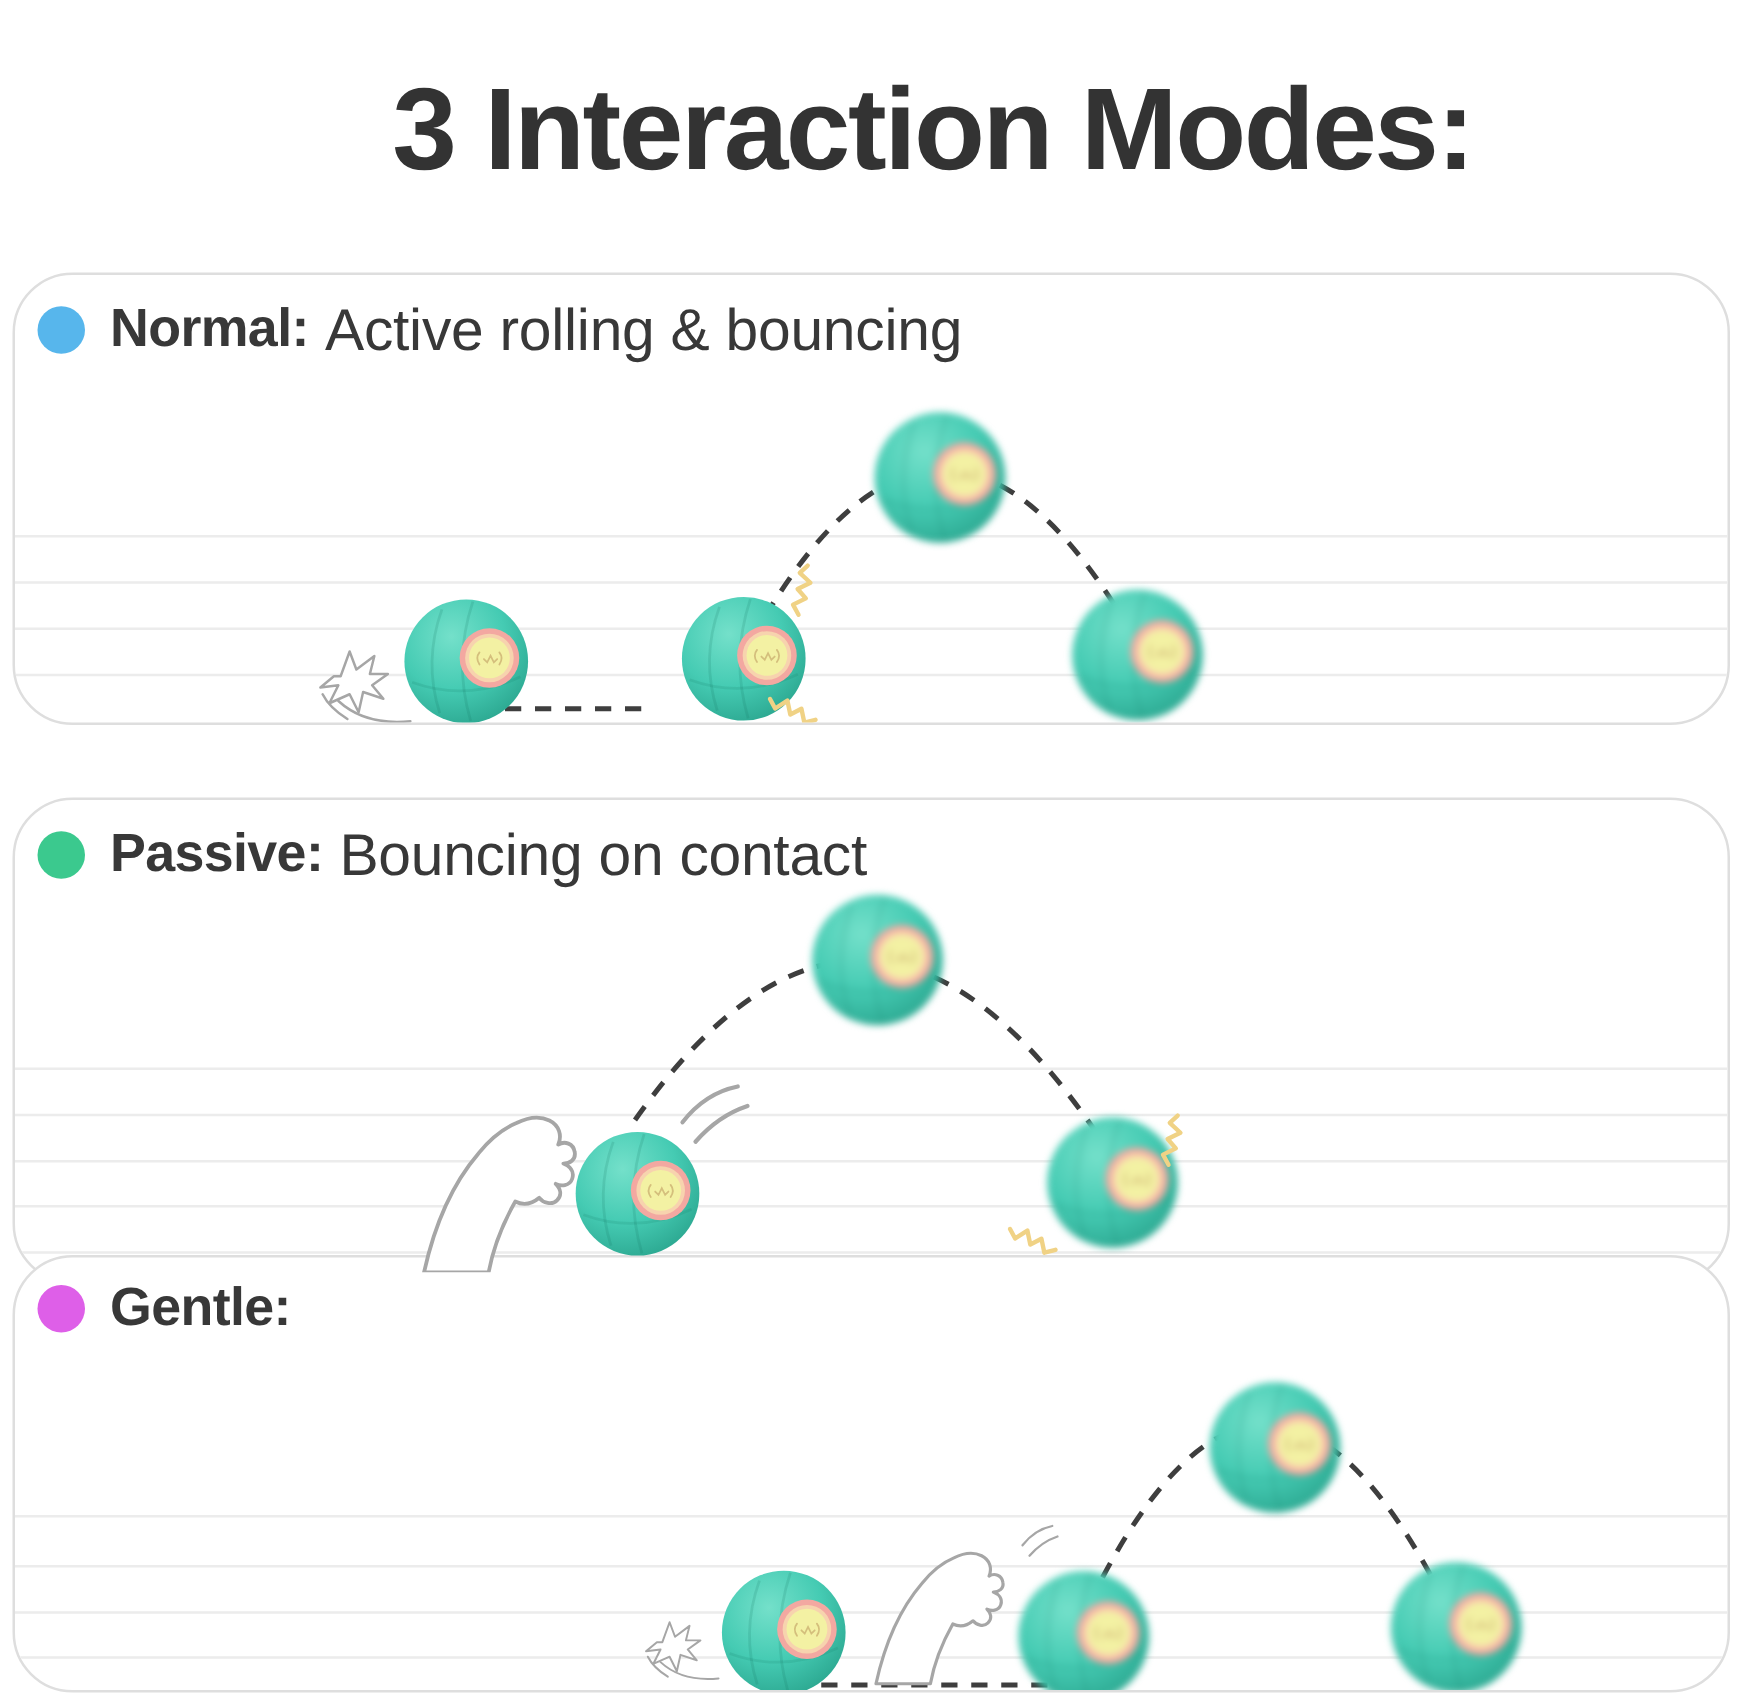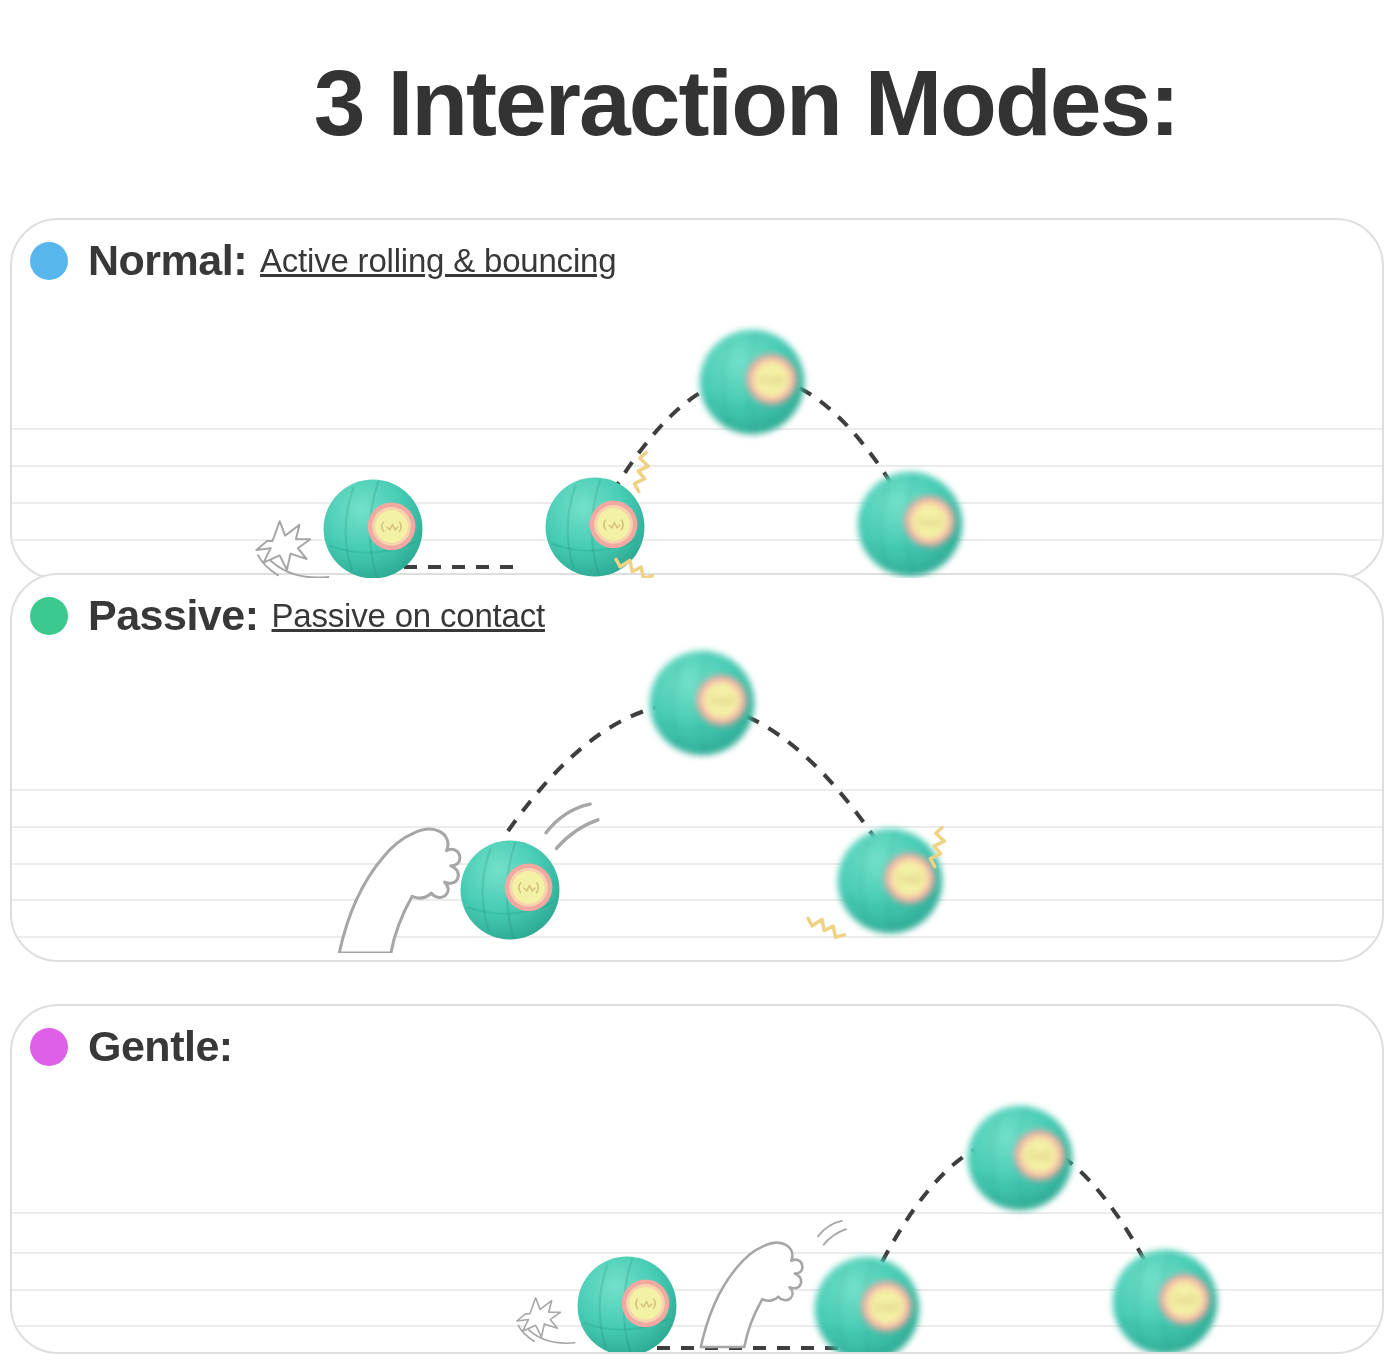--- a/index.html
+++ b/index.html
@@ -12,27 +12,27 @@
     font-size:93px;font-weight:900;letter-spacing:-2px;
     color:var(--title-text,#333);line-height:1.2;margin-left:48px;
   }
   .panel{
     position:absolute;left:10px;width:1374px;box-sizing:border-box;
     background:var(--panel-bg,#fff);
     border:2px solid var(--panel-border,#dedede);
     border-radius:48px;overflow:hidden;padding-left:47px;
   }
   #panel-normal {top:218px;height:362px;}
-  #panel-passive{top:573px;height:389px;}
+  #panel-passive{top:638px;height:389px;}
   #panel-gentle {top:1004px;height:350px;text-align:center;}
 
   .panel-header{position:absolute;top:16px;left:18px;display:flex;align-items:center;z-index:30;}
   .mode-dot{width:38px;height:38px;border-radius:50%;flex:none;background:#999;}
   .mode-label{margin-left:20px;font-size:43px;font-weight:800;letter-spacing:-0.5px;color:var(--body-text,#383838);}
-  .mode-desc{margin-left:13px;font-size:33px;font-weight:400;letter-spacing:-0.2px;color:var(--body-text,#383838);text-decoration:underline;}
+  .mode-desc{margin-left:13px;font-size:47px;font-weight:400;letter-spacing:-0.2px;color:var(--body-text,#383838);}
 
   .floor{position:absolute;left:0;right:0;height:2px;background:var(--floor-line,#ececec);z-index:1;}
 
   .traj{position:absolute;inset:0;width:100%;height:100%;z-index:2;}
   .traj path{fill:none;stroke:var(--dash,#3e3e3e);stroke-width:4;stroke-dasharray:13 11;}
 
   .sketch{position:absolute;z-index:3;}
   .ball{position:absolute;z-index:4;}
   .ball svg{display:block;width:100%;height:100%;}
   .ball.blur{filter:blur(3px);z-index:4;}
@@ -171,21 +171,21 @@
   <svg class="squiggle" style="left:918px;top:250px;width:16px;height:44px;transform:rotate(12deg)">
       <use href="#sym-squig"></use>
     </svg>
   <svg class="squiggle" style="left:806px;top:330px;width:16px;height:44px;transform:rotate(-64deg)">
       <use href="#sym-squig"></use>
     </svg>
 
   <header class="panel-header">
     <span class="mode-dot" style="background: rgb(59, 201, 142);"></span>
     <span class="mode-label">Passive:</span>
-    <span class="mode-desc">Passive on contact</span>
+    <span class="mode-desc">Bouncing on contact</span>
   </header>
 </section>
 
 <section class="panel" id="panel-gentle">
   <div class="floor" style="top:206px"></div>
   <div class="floor" style="top:246px"></div>
   <div class="floor" style="top:283px"></div>
   <div class="floor" style="top:319px"></div>
 
   <svg class="traj" viewBox="0 0 1370 346" preserveAspectRatio="none">

